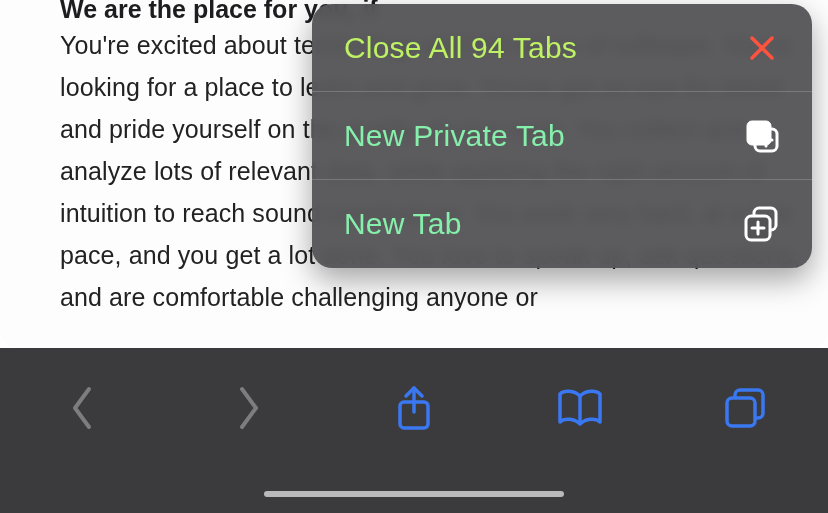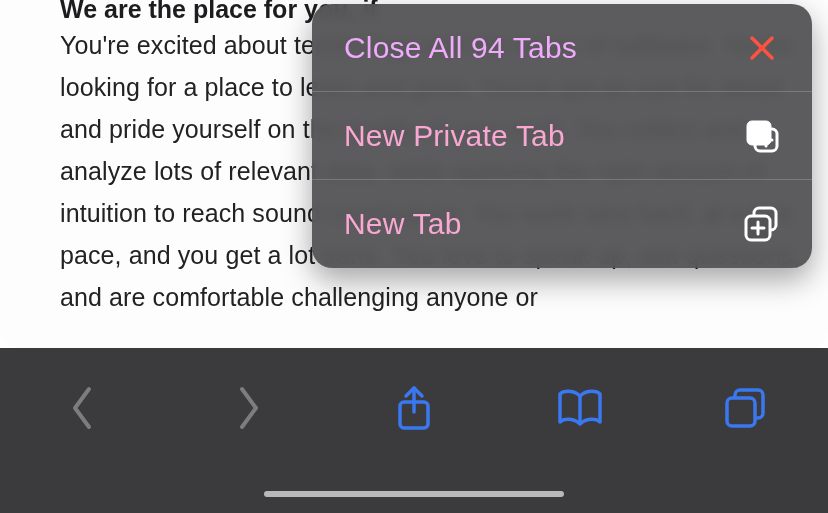--- a/index.html
+++ b/index.html
@@ -71,25 +71,25 @@
   }
   .menu-item {
     height: 88px;
     padding: 0 32px;
     display: flex;
     align-items: center;
     justify-content: space-between;
     border-bottom: 1px solid rgba(255,255,255,0.18);
   }
   .menu-item:last-child { border-bottom: none; gap: 48px; }
-  .menu-item.destructive .mi-label { color: #f0abfc; }
+  .menu-item.destructive .mi-label { color: #bef264; }
   .mi-label {
     font-size: 30px;
     font-weight: 400;
-    color: #f9a8d4;
+    color: #86efac;
     letter-spacing: 0.2px;
   }
   .mi-icon { width: 36px; height: 36px; display:flex; align-items:center; justify-content:center; }
   .mi-icon.red svg path, .mi-icon.red svg line { stroke: #ff5340; }
   .mi-icon.white svg * { stroke: #fff; }
 </style>
 </head>
 <body>
 
 <div class="page">

